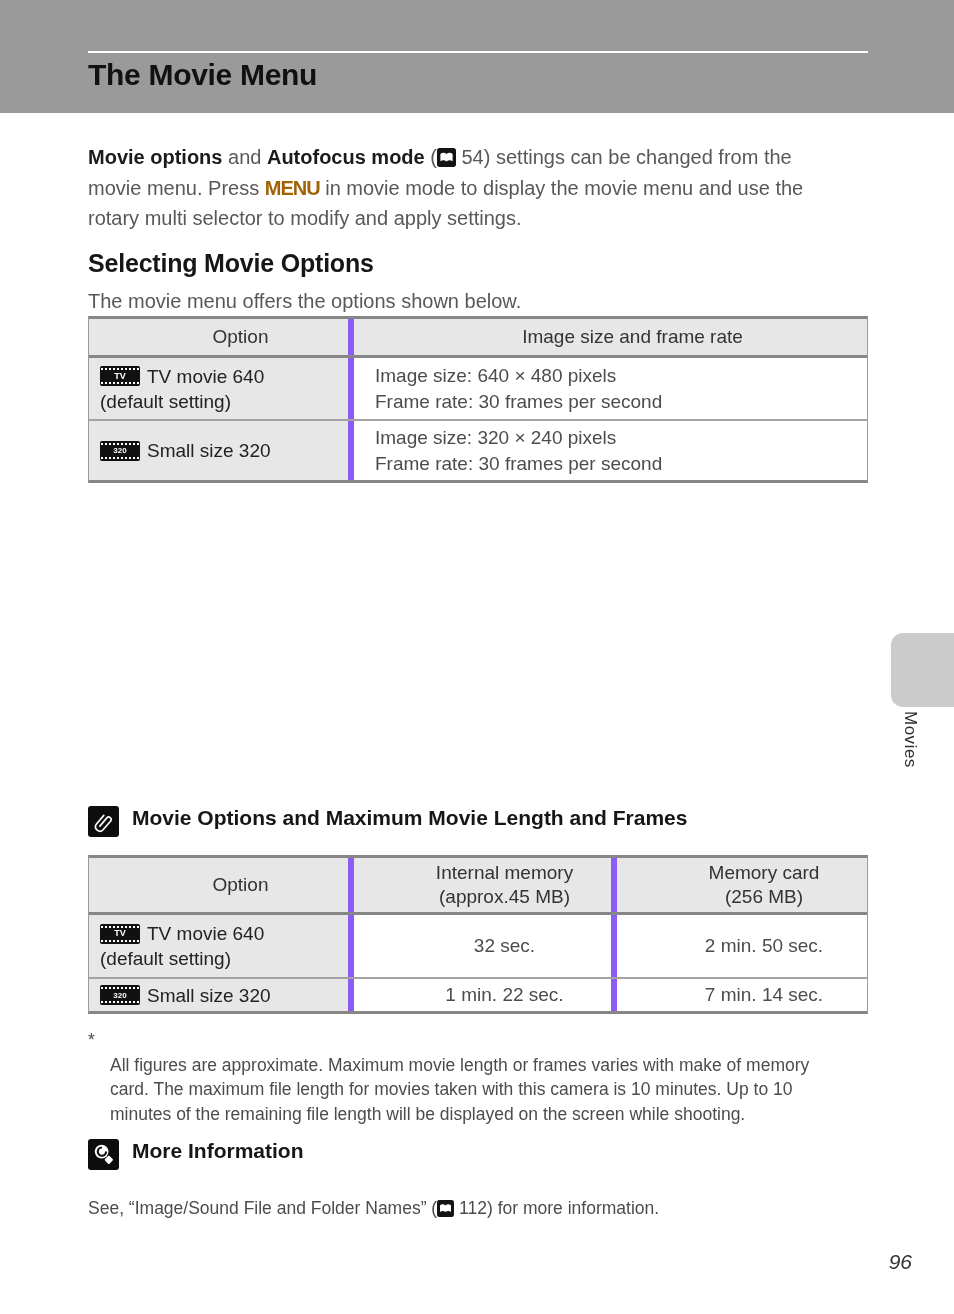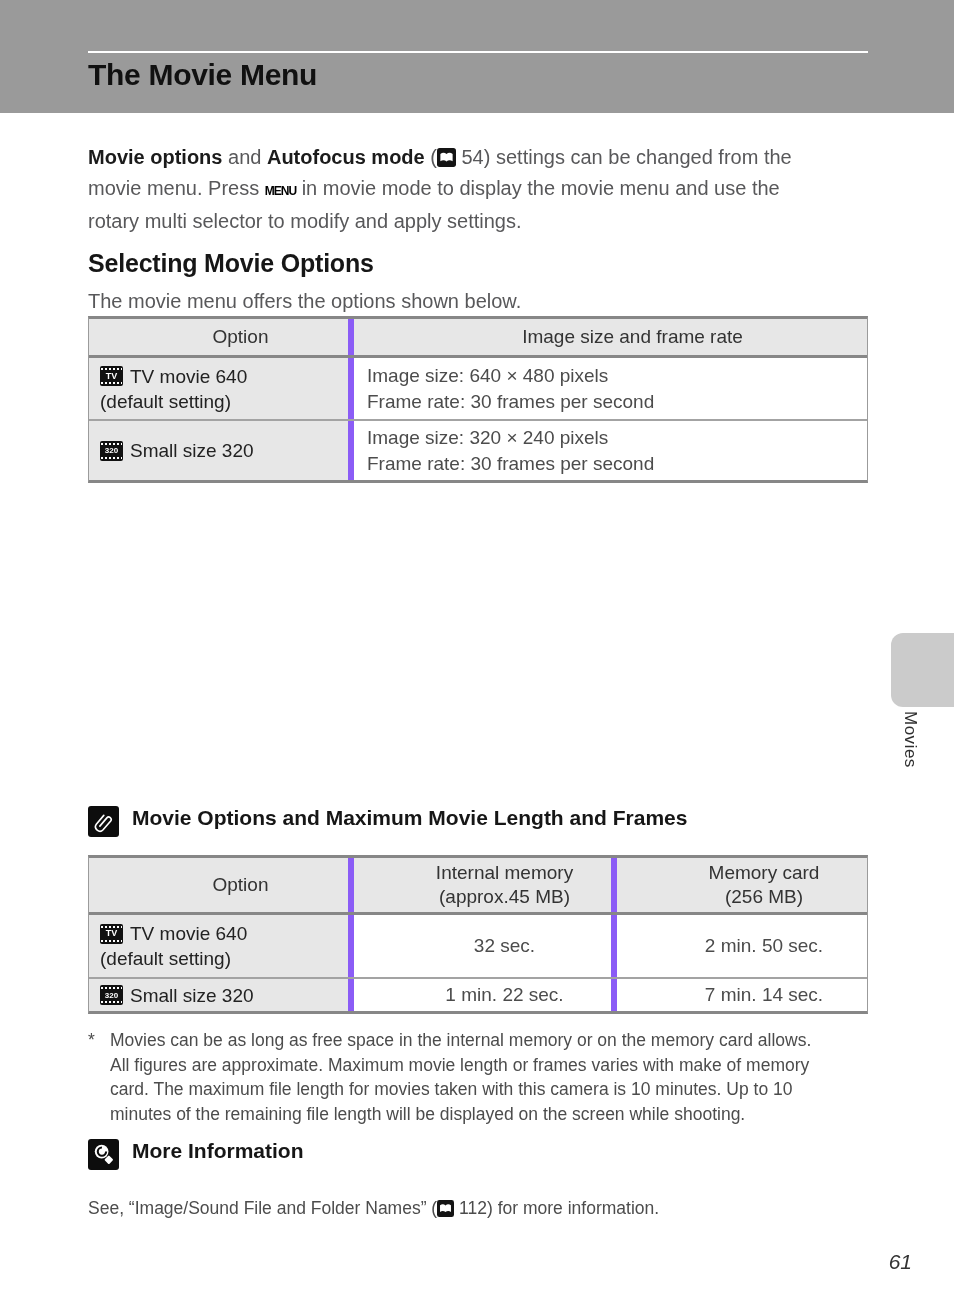--- a/index.html
+++ b/index.html
@@ -8,53 +8,53 @@
     background:#ffffff; font-family:"Liberation Sans", sans-serif;
   }
   
   .band { position:absolute; left:0; top:0; width:954px; height:113px; background:#9a9a9a; }
   .band-rule { position:absolute; left:88px; top:51px; width:780px; height:2px; background:#ffffff; }
   .band-title { position:absolute; left:88px; top:58px; font-size:30px; font-weight:bold; color:#111111; letter-spacing:-0.3px; }
 
   
   .intro { position:absolute; left:88px; top:122px; width:790px; font-size:20px; line-height:30.5px; color:#58585a; }
   .intro b { color:#1b1b1b; }
-  .menu-glyph { font-weight:bold; color:#000000; font-size:12px; letter-spacing:-1px; }
+  .menu-glyph { font-weight:bold; color:#a16207; font-size:20px; letter-spacing:-1px; }
 
   
   .h2 { position:absolute; left:88px; top:228px; font-size:25px; font-weight:bold; color:#161616; letter-spacing:-0.2px; }
   .lead { position:absolute; left:88px; top:270px; font-size:20px; color:#58585a; }
 
   
   .tbl { position:absolute; left:88px; width:780px; box-sizing:border-box;
          border-top:3px solid #878787; border-bottom:3px solid #878787;
          border-left:1px solid #9b9b9b; border-right:1px solid #9b9b9b; background:#fff; }
   .trow { display:grid; box-sizing:border-box; }
   .t1 .trow { grid-template-columns:259px 1fr; }
   .t2 .trow { grid-template-columns:259px 263px 1fr; }
   .trow.hdr { border-bottom:3px solid #878787; }
   .trow.body + .trow.body { border-top:2px solid #a3a3a3; }
   .tcell { box-sizing:border-box; display:flex; flex-direction:column; justify-content:center;padding-left:44px; }
   .tcell + .tcell { border-left:6px solid #8b5cf6; }
   .hdr .tcell { background:#e7e7e7; align-items:center; color:#333333; font-size:19px; line-height:24px; }
   .opt { background:#e7e7e7; padding-left:11px; font-size:19px; color:#222222; line-height:25px; }
-  .det { padding-left:13px; font-size:19px; color:#4c4c4c; line-height:26px; }
+  .det { padding-left:21px; font-size:19px; color:#4c4c4c; line-height:26px; }
   .cent { align-items:center; font-size:19px; color:#4c4c4c; }
   .t1 { top:316px; }
   .t1 .hdr { height:39px; }
   .t1 .rb  { height:61px; }
   .t2 { top:855px; }
   .t2 .hdr { height:57px; }
   .t2 .r1  { height:62px; }
   .t2 .r2  { height:34px; }
   .opt-line { display:flex; align-items:center; }
 
   
   .film-icon { display:inline-flex; flex-direction:column; justify-content:space-between;
-               width:23px; height:20px; background:#111111; border-radius:2px;
+               width:40px; height:20px; background:#111111; border-radius:2px;
                margin-right:7px; padding:2px 1px; box-sizing:border-box; flex:none; }
   .film-icon .lbl { color:#ffffff; font-weight:bold; font-size:9px; line-height:9px; text-align:center; }
   .film-icon .lbl.small { font-size:8px; }
   .film-icon .holes { height:2px; background:repeating-linear-gradient(90deg,#ffffff 0 2px, transparent 2px 4px); }
 
   
   .ref-icon { display:inline-block; width:19px; height:19px; vertical-align:-3px; }
   .ref-icon.sm { width:17px; height:17px; }
 
   
@@ -191,21 +191,21 @@
       </div>
     </div>
     <div class="tcell cent">1 min. 22 sec.</div>
     <div class="tcell cent">7 min. 14 sec.</div>
   </div>
 </div>
 
 <div class="footnote">
   <span class="fn-marker">*</span>
   <span class="fn-text">
-    <span>Movies can be as long as free space in the internal memory or on the memory card allows.</span><br>
+    <br>
     <span>All figures are approximate. Maximum movie length or frames varies with make of memory</span><br>
     <span>card. The maximum file length for movies taken with this camera is 10 minutes. Up to 10</span><br>
     <span>minutes of the remaining file length will be displayed on the screen while shooting.</span>
   </span>
 </div>
 
 <div class="iconed-head mi-head">
   <span class="sq-icon">
       <svg viewBox="0 0 24 24" width="25" height="25">
         <circle cx="10.2" cy="9.2" r="6.6" fill="#ffffff"></circle>
@@ -215,13 +215,13 @@
     </span>
   <span class="iconed-title">More Information</span>
 </div>
 <p class="mi-text">
   <span>See, “Image/Sound File and Folder Names” (</span><span class="ref-icon sm"><svg viewBox="0 0 18 18" width="17" height="17">
         <rect width="18" height="18" rx="2.5" fill="#141414"></rect>
         <path d="M3.2 5.6 C5.2 4.2 7.4 4.3 9 5.8 C10.6 4.3 12.8 4.2 14.8 5.6 L14.8 12.6 C12.8 11.3 10.6 11.4 9 12.8 C7.4 11.4 5.2 11.3 3.2 12.6 Z" fill="#ffffff"></path>
       </svg></span> <span>112</span><span>) for more information.</span>
 </p>
 
-<div class="page-num">61</div>
+<div class="page-num">96</div>
 
 </body></html>

